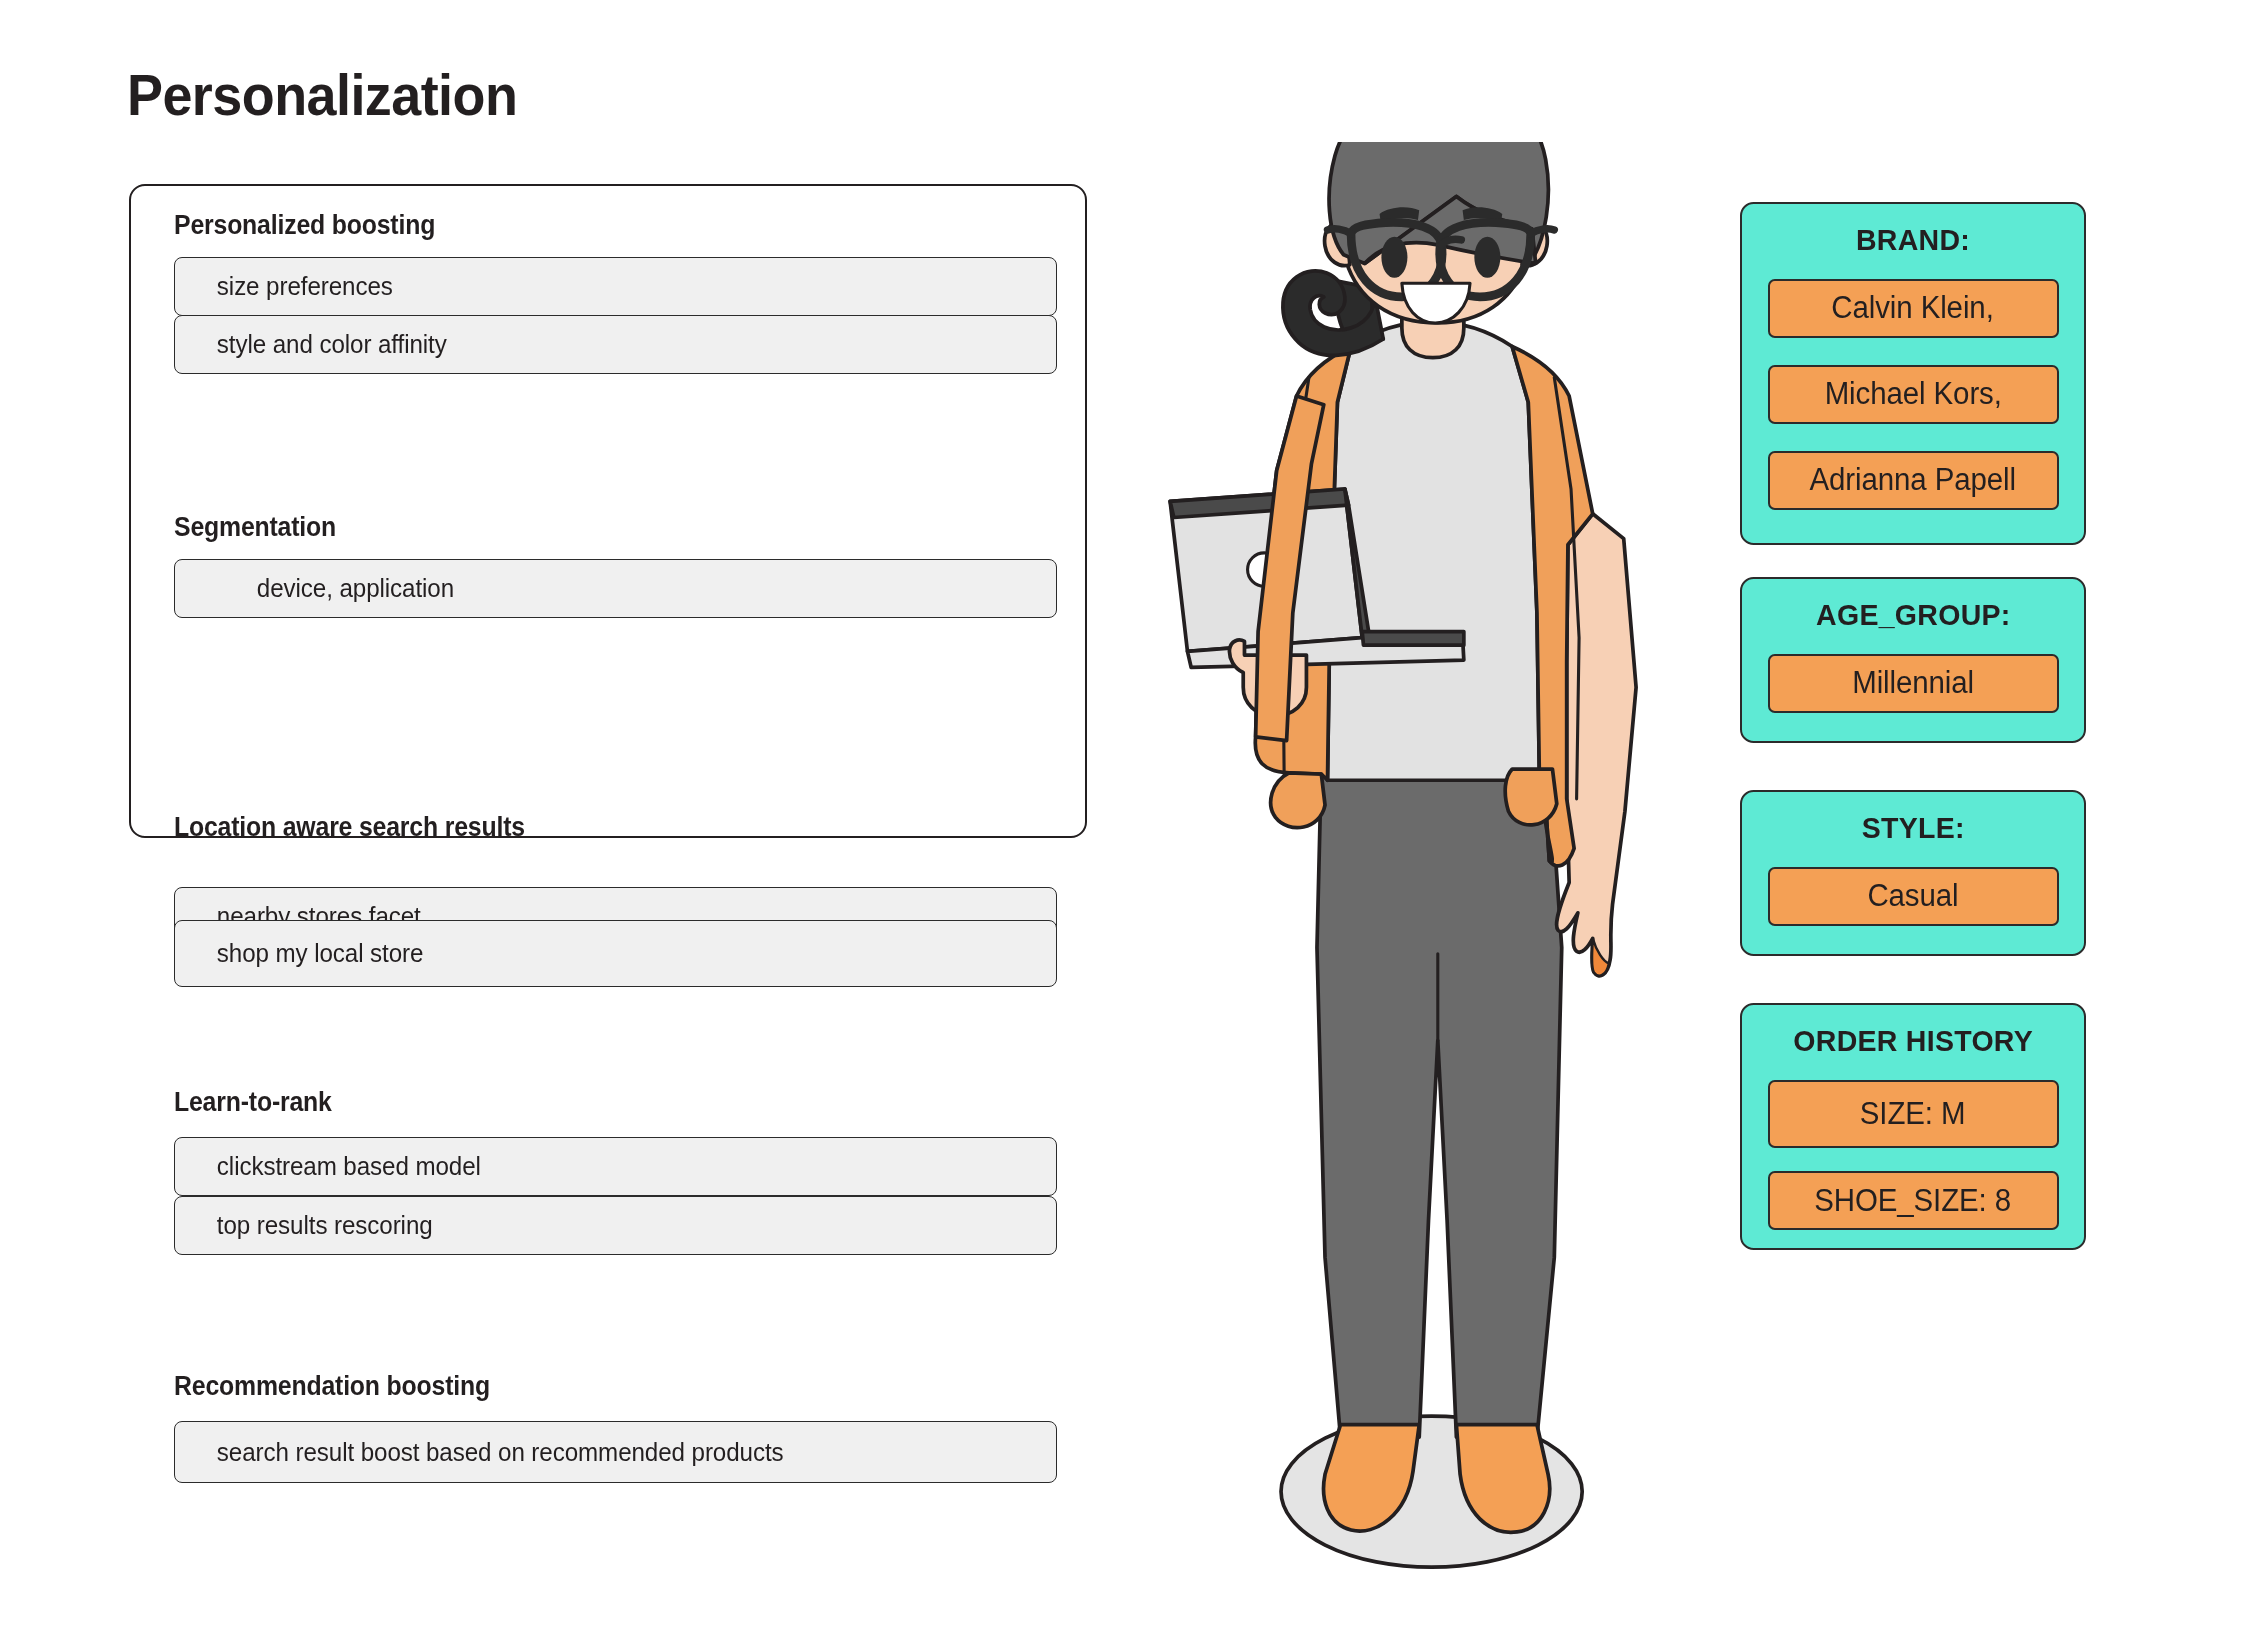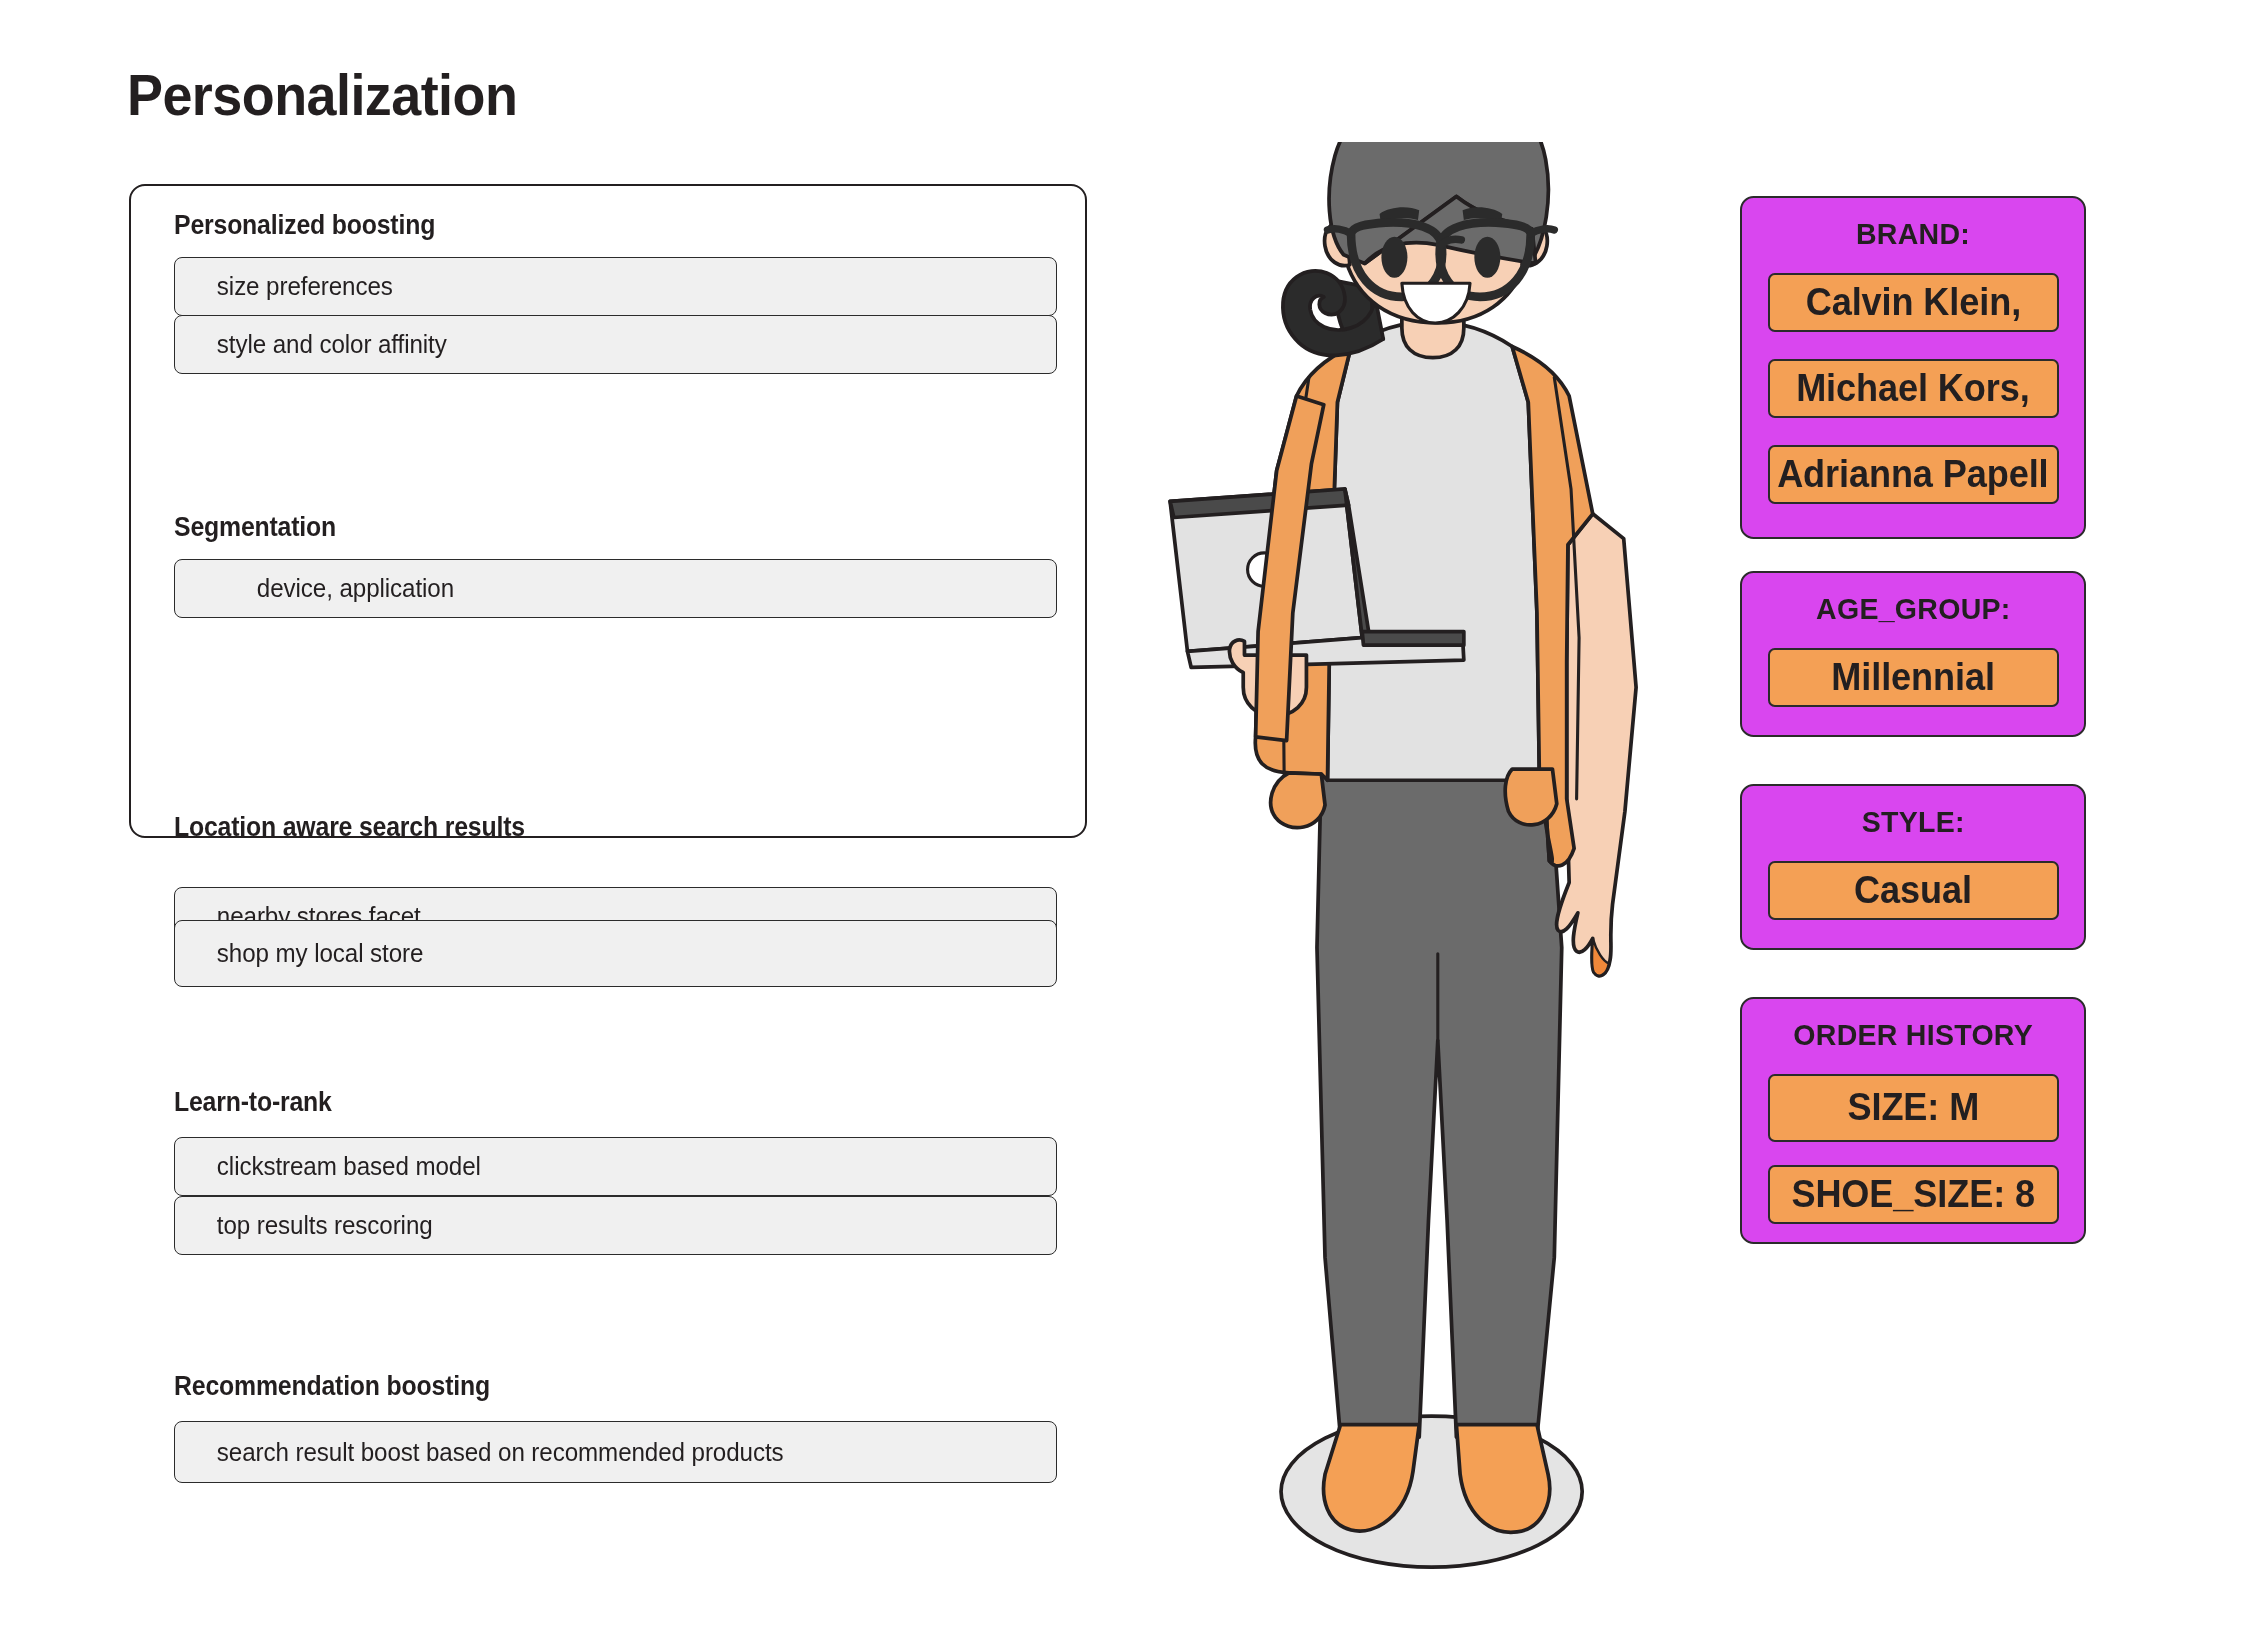--- a/index.html
+++ b/index.html
@@ -45,38 +45,38 @@
   .item span{
     padding-left:45px;
     font-size:26px;color:#231f20;font-weight:400;
     letter-spacing:-0.1px;white-space:nowrap;
     transform:scaleX(0.93);transform-origin:left center;
   }
 
   
   .card{
     position:absolute;
-    background:#d946ef;
+    background:#5eead4;
     border:2.5px solid #2b2b2b;
     border-radius:13.6px;
     box-sizing:border-box;
-    display:flex;flex-direction:column;align-items:center;
+    display:flex;flex-direction:column;align-items:center;margin-top:6px;
   }
   .card-title{
     font-size:30px;font-weight:700;color:#231f20;
     letter-spacing:0.3px;white-space:nowrap;
     transform:scaleX(0.95);transform-origin:center;
   }
   .pill{
     background:#f4a055;
     border:2.5px solid #2b2b2b;
     border-radius:6.8px;
     box-sizing:border-box;
     display:flex;align-items:center;justify-content:center;
-    font-size:38px;font-weight:700;color:#231f20;
+    font-size:31px;font-weight:400;color:#231f20;
     letter-spacing:-0.1px;white-space:nowrap;
   }
   .pill span{transform:scaleX(0.95);transform-origin:center;}
 
   
   #illustration{
     position:absolute;left:1165px;top:142px;
     width:558px;height:1450px;
   }
   #illustration svg{display:block;}

